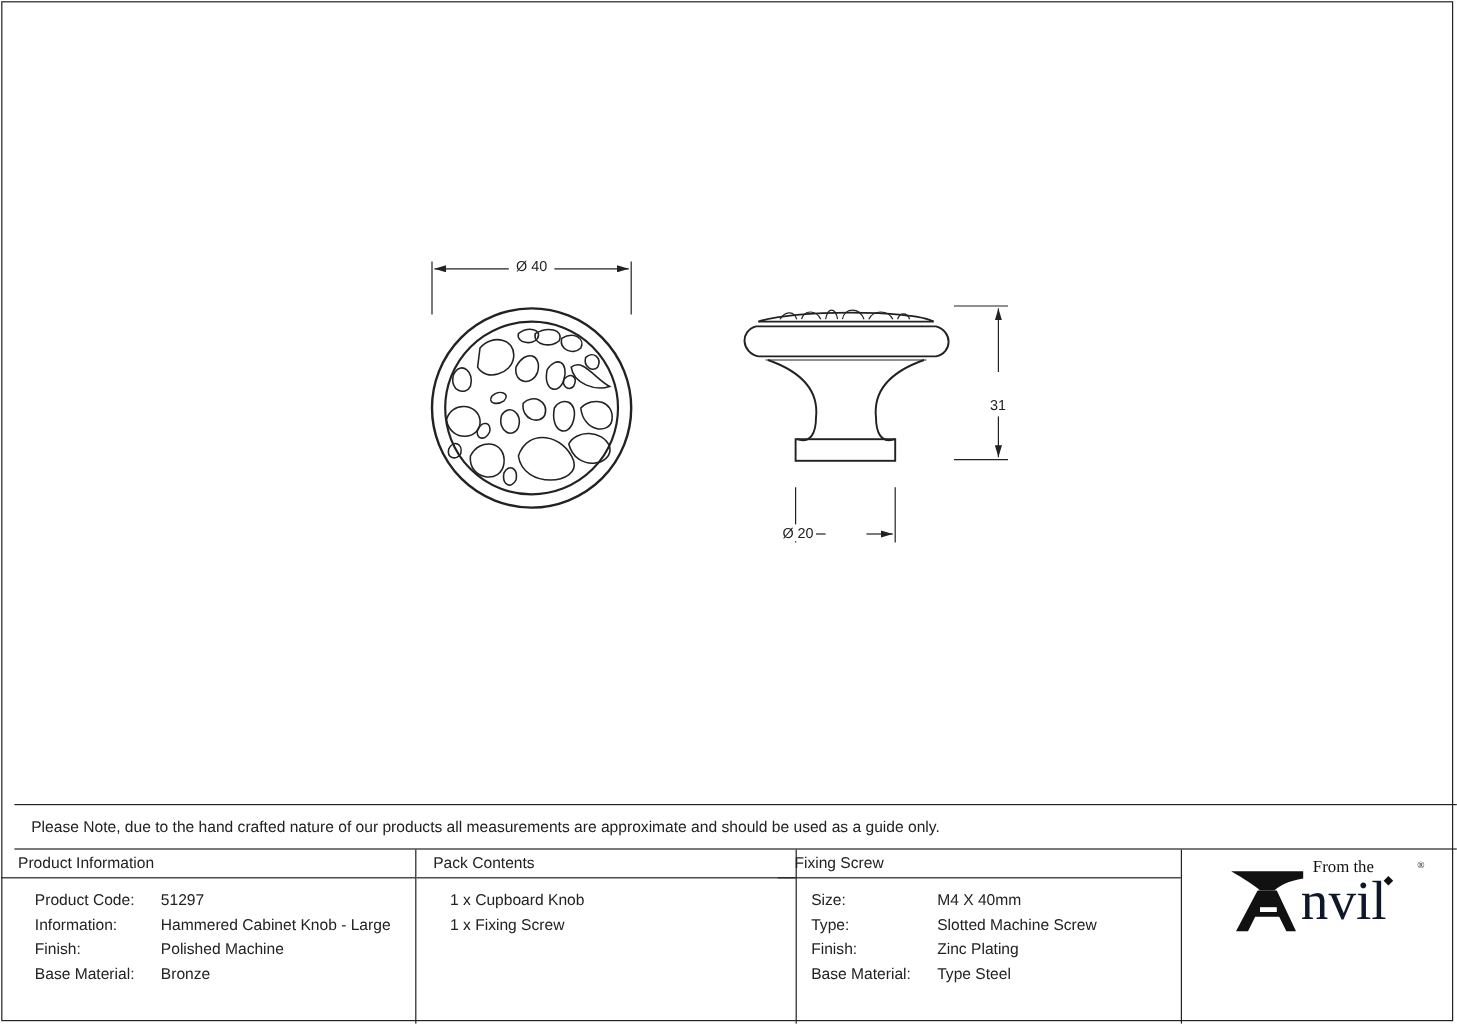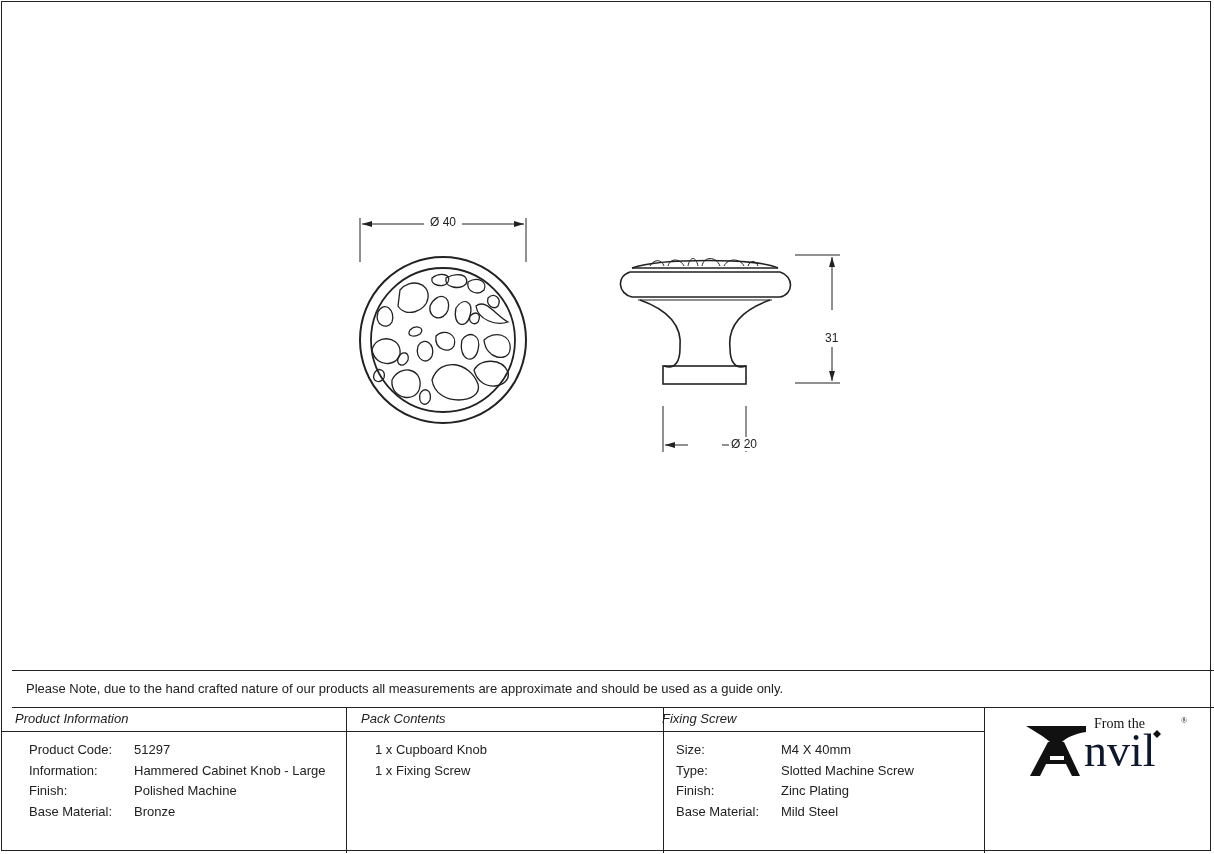--- a/index.html
+++ b/index.html
@@ -1,21 +1,21 @@
 <!DOCTYPE html>
 <html><head>
 <meta charset="utf-8">
 <style>
   html,body{margin:0;padding:0;background:#fff;}
   body{width:1214px;height:854px;position:relative;overflow:hidden;font-family:"Liberation Sans",sans-serif;color:#222;}
   .frame{position:absolute;left:1px;top:1px;width:1210px;height:850px;border:1.5px solid #222;box-sizing:border-box;}
   .drawing{position:absolute;left:0;top:0;width:1214px;height:670px;}
   .note{position:absolute;left:1px;top:670px;width:1212px;height:38px;border-top:1.5px solid #222;border-bottom:1.5px solid #222;box-sizing:border-box;font-size:13px;line-height:36px;padding-left:14px;margin-left:11px;}
   .panel{position:absolute;top:708px;height:145px;box-sizing:border-box;border-right:1.5px solid #222;font-size:13px;}
-  .panel .ph{height:24px;line-height:22px;border-bottom:1.5px solid #222;padding-left:14px;box-sizing:border-box;font-style:italic;}
+  .panel .ph{height:24px;line-height:22px;border-bottom:1.5px solid #222;padding-left:14px;box-sizing:border-box;}
   .panel .pb{padding:8px 0 0 28px;}
   .row{display:flex;height:20.5px;line-height:20.5px;}
   .row .k{width:105px;}
   .logo{position:absolute;left:1000px;top:676px;width:213px;height:145px;}
 </style>
 </head>
 <body>
 
 <div class="frame"></div>
 
@@ -77,21 +77,21 @@
     <line x1="832" y1="330" x2="832" y2="381" stroke-width="1" marker-end="url(#arr)"></line>
     <line x1="663" y1="406" x2="663" y2="452" stroke-width="1"></line>
     <line x1="746" y1="406" x2="746" y2="452" stroke-width="1"></line>
     <line x1="688" y1="445" x2="665" y2="445" stroke-width="1" marker-end="url(#arr)"></line>
     <line x1="722" y1="445" x2="744" y2="445" stroke-width="1" marker-end="url(#arr)"></line>
   </g>
 </svg>
 
 <div style="position:absolute;left:427px;top:215px;font-size:12px;background:#fff;padding:0 3px;">Ø 40</div>
 <div style="position:absolute;left:825px;top:329px;font-size:12px;background:#fff;padding:2px 0;">31</div>
-<div style="position:absolute;left:729px;top:437px;font-size:12px;background:#fff;padding:0 2px;">Ø 20</div>
+<div style="position:absolute;left:650px;top:437px;font-size:12px;background:#fff;padding:0 2px;">Ø 20</div>
 
 <div class="note">Please Note, due to the hand crafted nature of our products all measurements are approximate and should be used as a guide only.</div>
 
 <div class="panel" style="left:1px;width:346px;">
   <div class="ph">Product Information</div>
   <div class="pb">
     <div class="row">
         <span class="k">Product Code:</span>
         <span>51297</span>
       </div>
@@ -128,21 +128,21 @@
     <div class="row">
         <span class="k">Type:</span>
         <span>Slotted Machine Screw</span>
       </div>
     <div class="row">
         <span class="k">Finish:</span>
         <span>Zinc Plating</span>
       </div>
     <div class="row">
         <span class="k">Base Material:</span>
-        <span>Mild Steel</span>
+        <span>Type Steel</span>
       </div>
   </div>
 </div>
 
 <div class="logo">
   <svg width="213" height="145" style="position:absolute;left:0;top:0;">
     <path d="M26,50 L86,50 L86,56 C74,58 66,62 62,66 L50,66 C46,62 36,56 26,50 Z" fill="#111"></path>
     <path d="M48,66 L64,66 L80,100 L72,100 L66,88 L46,88 L40,100 L30,100 Z" fill="#111"></path>
     <rect x="50" y="80" width="14" height="4" fill="#fff"></rect>
     <path d="M157,54 L161,58 L157,62 L153,58 Z" fill="#111"></path>

